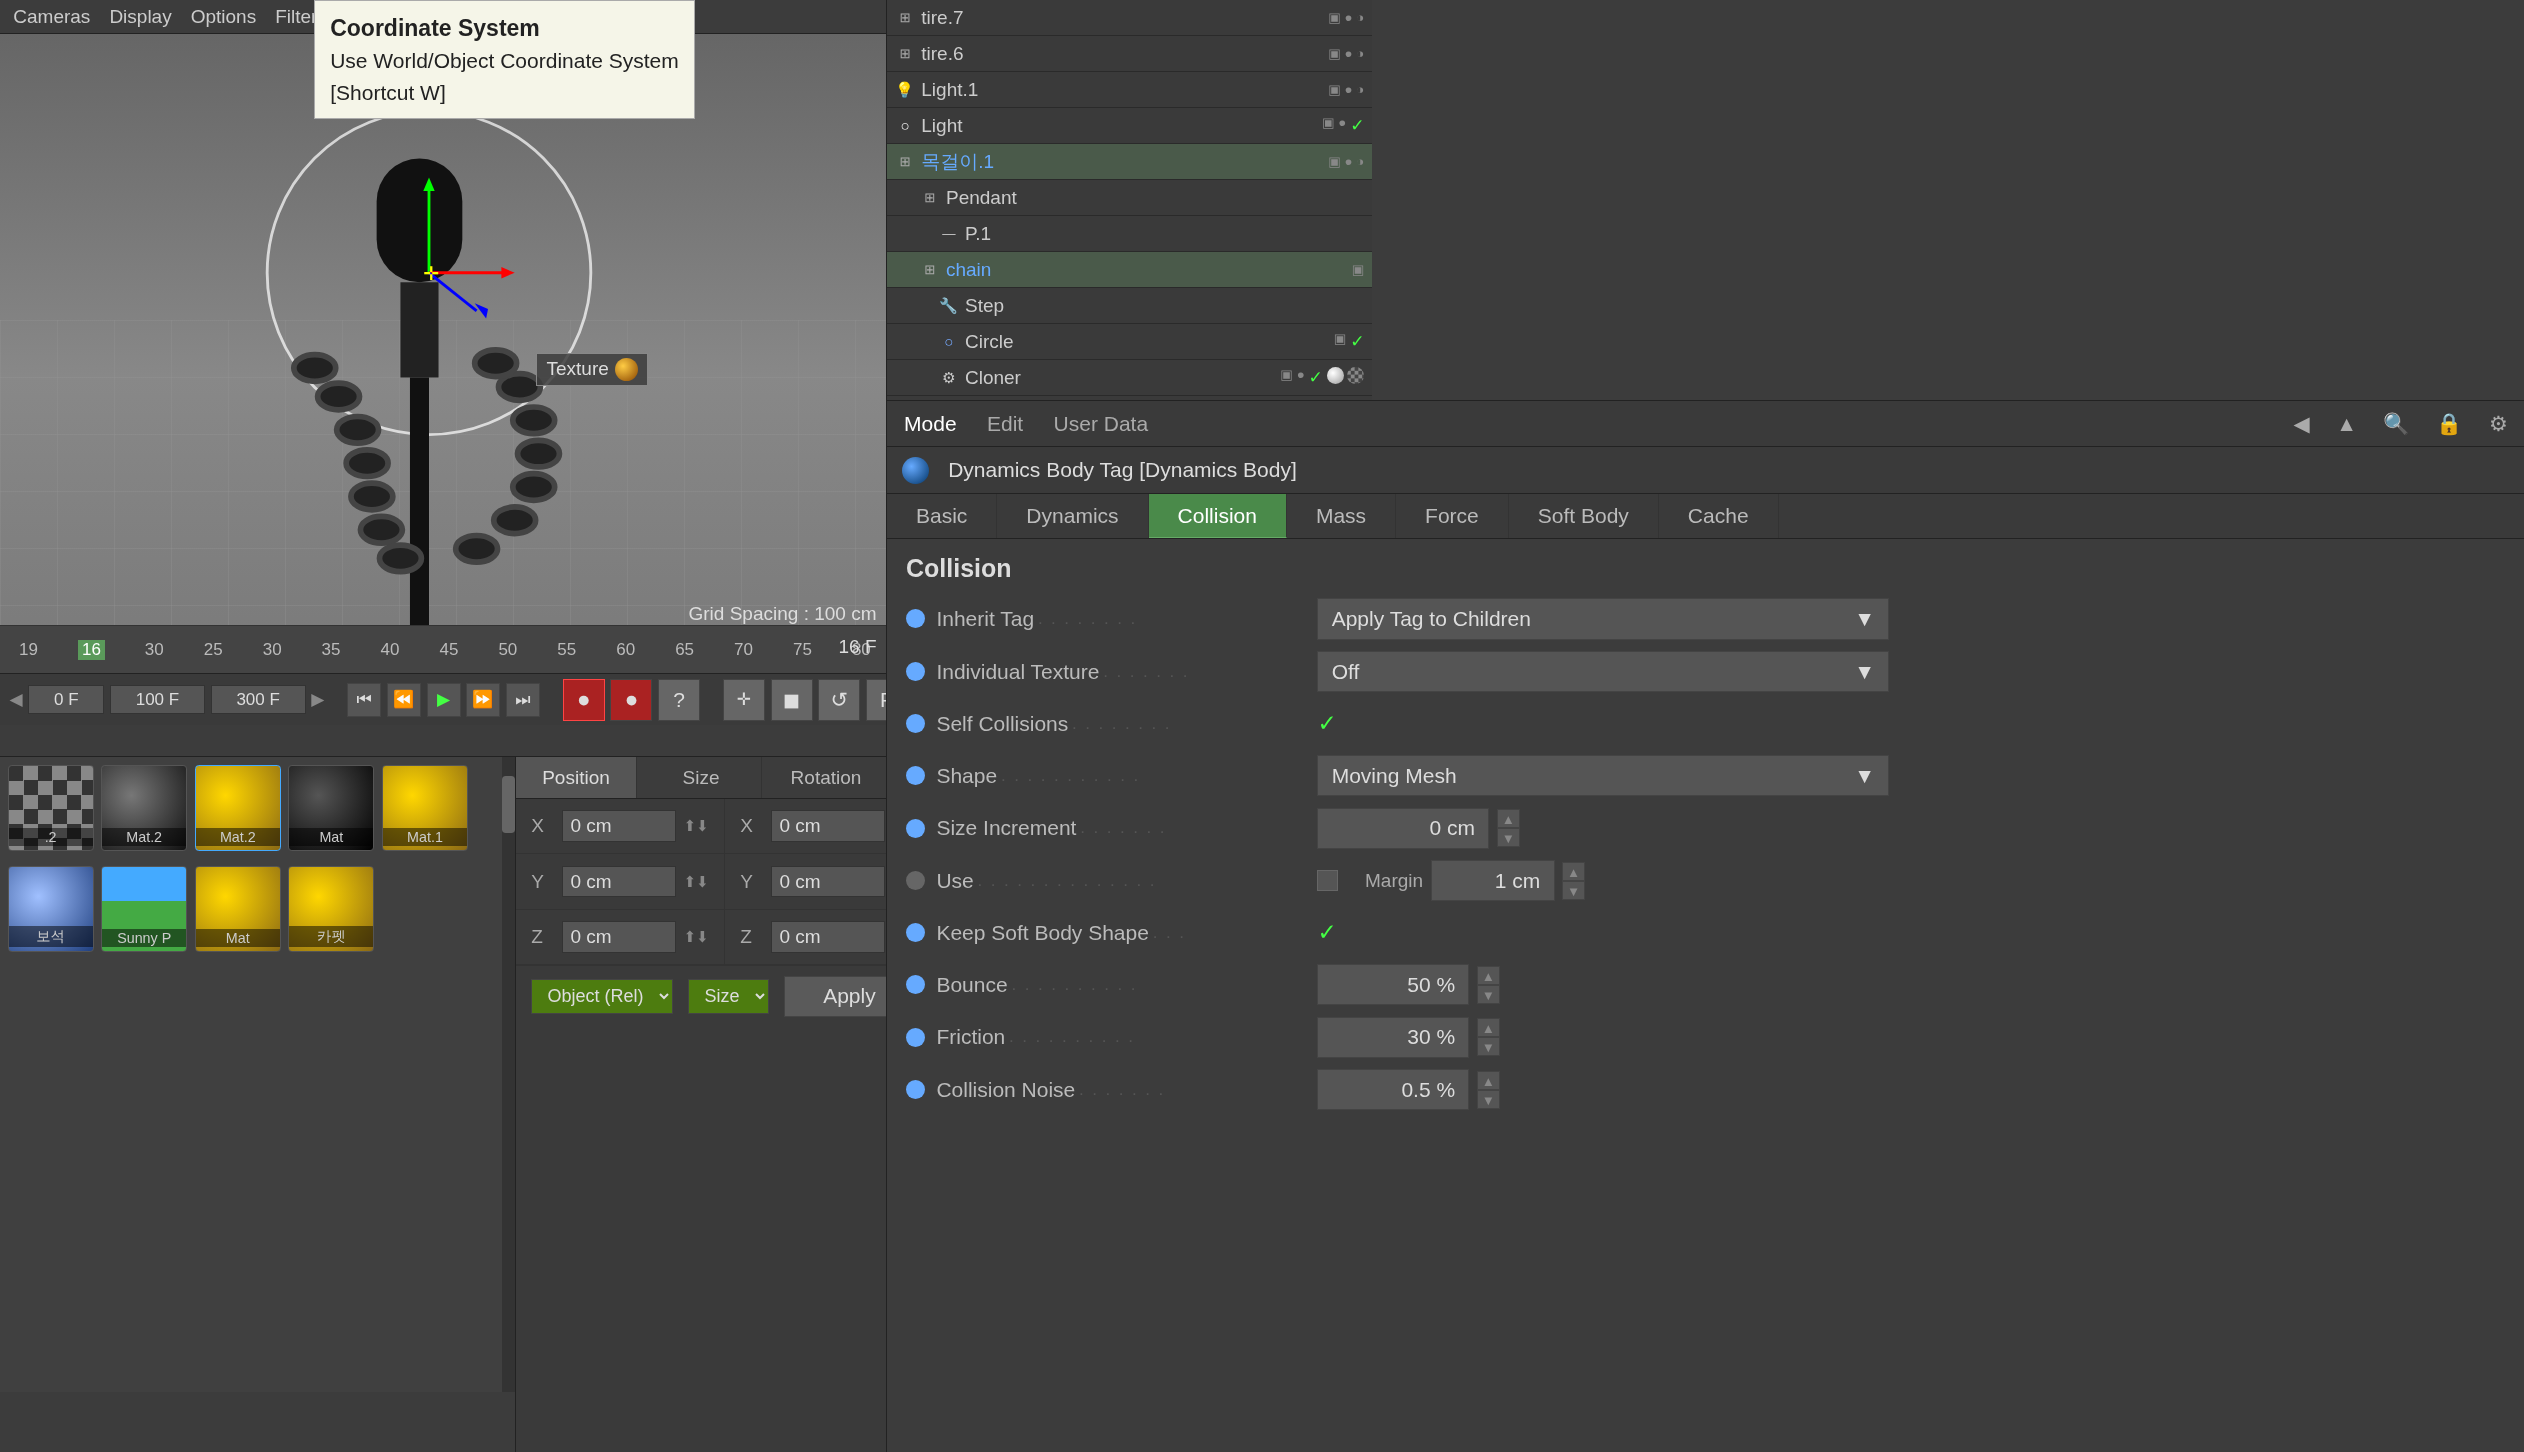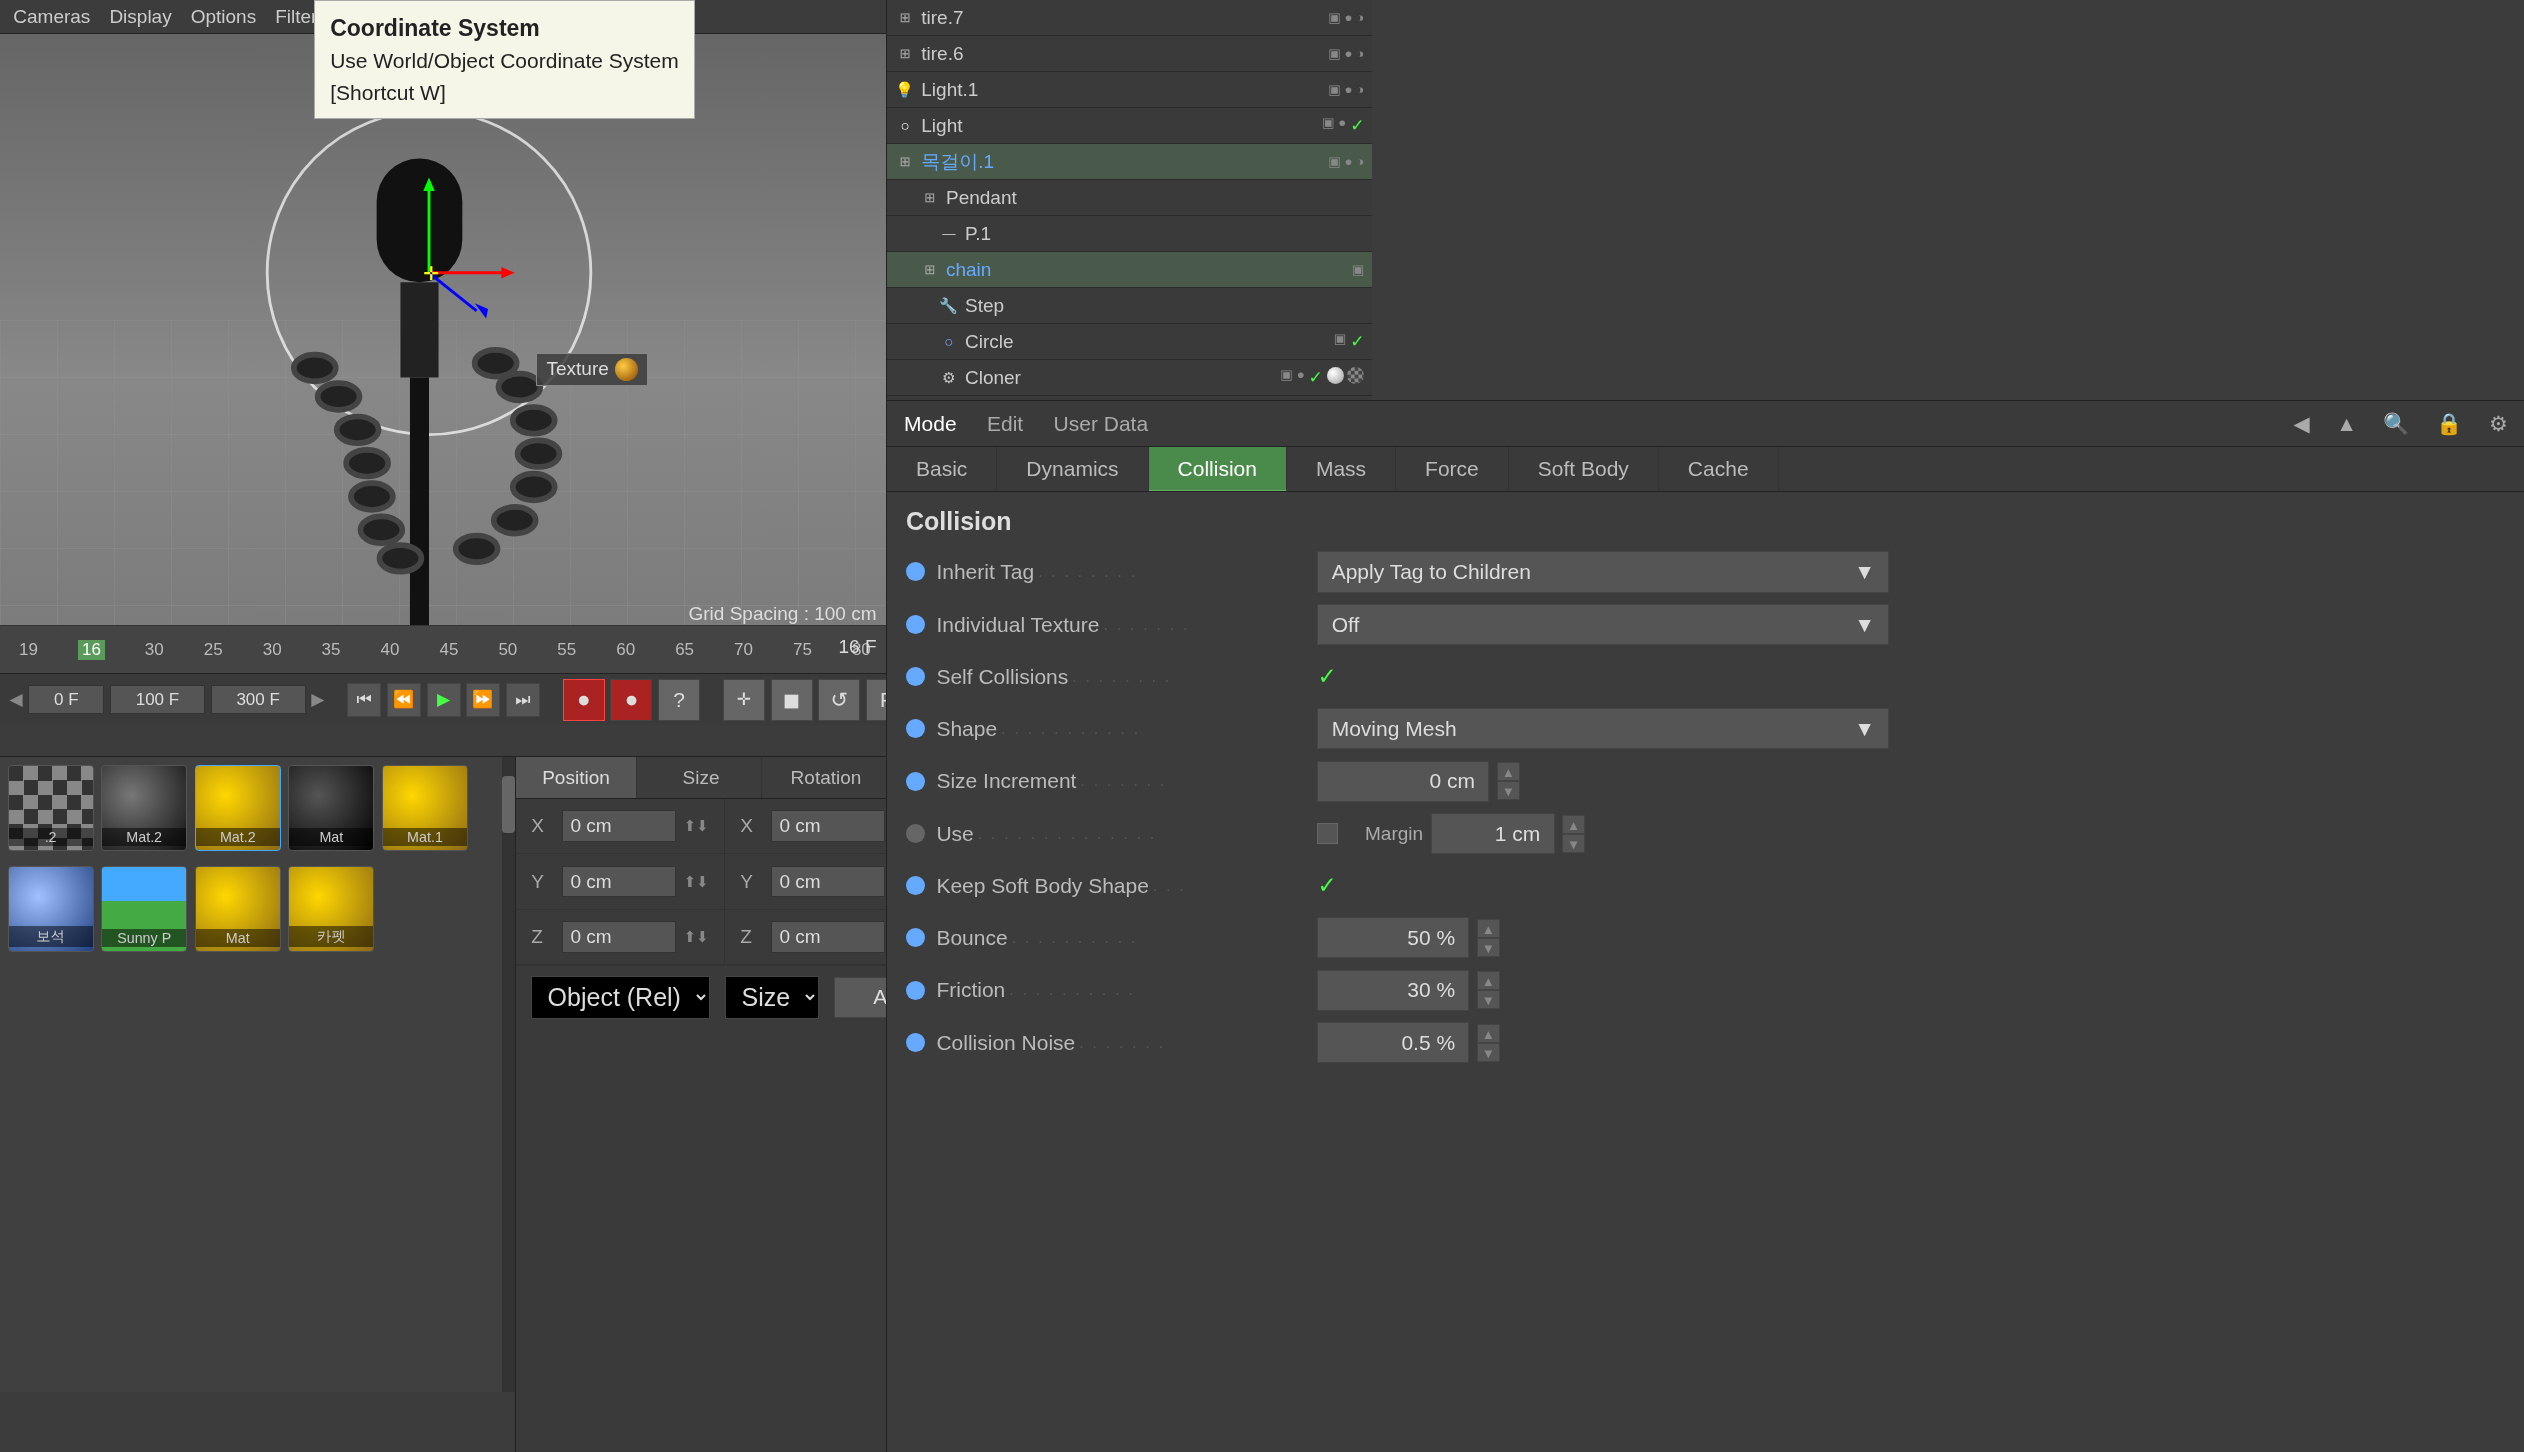--- a/index.html
+++ b/index.html
@@ -180,22 +180,22 @@
       padding: 3.8px 7.6px; font-size: 19px; width: 114px;
     }
     .pos-arrow { color: #888; font-size: 15.2px; cursor: pointer; margin-left: auto; }
 
     
     .pos-dropdown-row {
       display: flex; align-items: center; padding: 9.5px 15.2px; gap: 15.2px;
       border-top: 1px solid #333;
     }
     .pos-dropdown {
-      background: #000000; border: 1px solid #444; color: #ddd;
-      padding: 5.7px 11.4px; font-size: 25px; cursor: pointer;
+      background: #4d7c0f; border: 1px solid #444; color: #ddd;
+      padding: 5.7px 11.4px; font-size: 18px; cursor: pointer;
     }
     .pos-apply-btn {
       margin-left: auto;
       background: #5a5a5a; border: 1px solid #444; color: #ddd;
       padding: 7.6px 38px; font-size: 21px; cursor: pointer;
     }
 
     
     .right-panel {
       position: absolute;
@@ -671,20 +671,24 @@
     <span class="props-toolbar-btn">User Data</span>
     <div style="margin-left:auto;display:flex;gap:11.4px;align-items:center;">
       <span class="props-toolbar-btn">◀</span>
       <span class="props-toolbar-btn">▲</span>
       <span class="props-toolbar-btn">🔍</span>
       <span class="props-toolbar-btn">🔒</span>
       <span class="props-toolbar-btn">⚙</span>
     </div>
   </div>
 
+  <div style="display:flex;align-items:center;gap:11.4px;padding:9.5px 15.2px;border-bottom:1px solid #222;background:#3a3a3a;">
+    <div class="props-icon-ball"></div>
+    <span class="props-tag-title">Dynamics Body Tag [Dynamics Body]</span>
+  </div>
 
   <div class="tab-bar">
     <div class="tab">Basic</div>
     <div class="tab">Dynamics</div>
     <div class="tab active">Collision</div>
     <div class="tab">Mass</div>
     <div class="tab">Force</div>
     <div class="tab">Soft Body</div>
     <div class="tab">Cache</div>
   </div>

